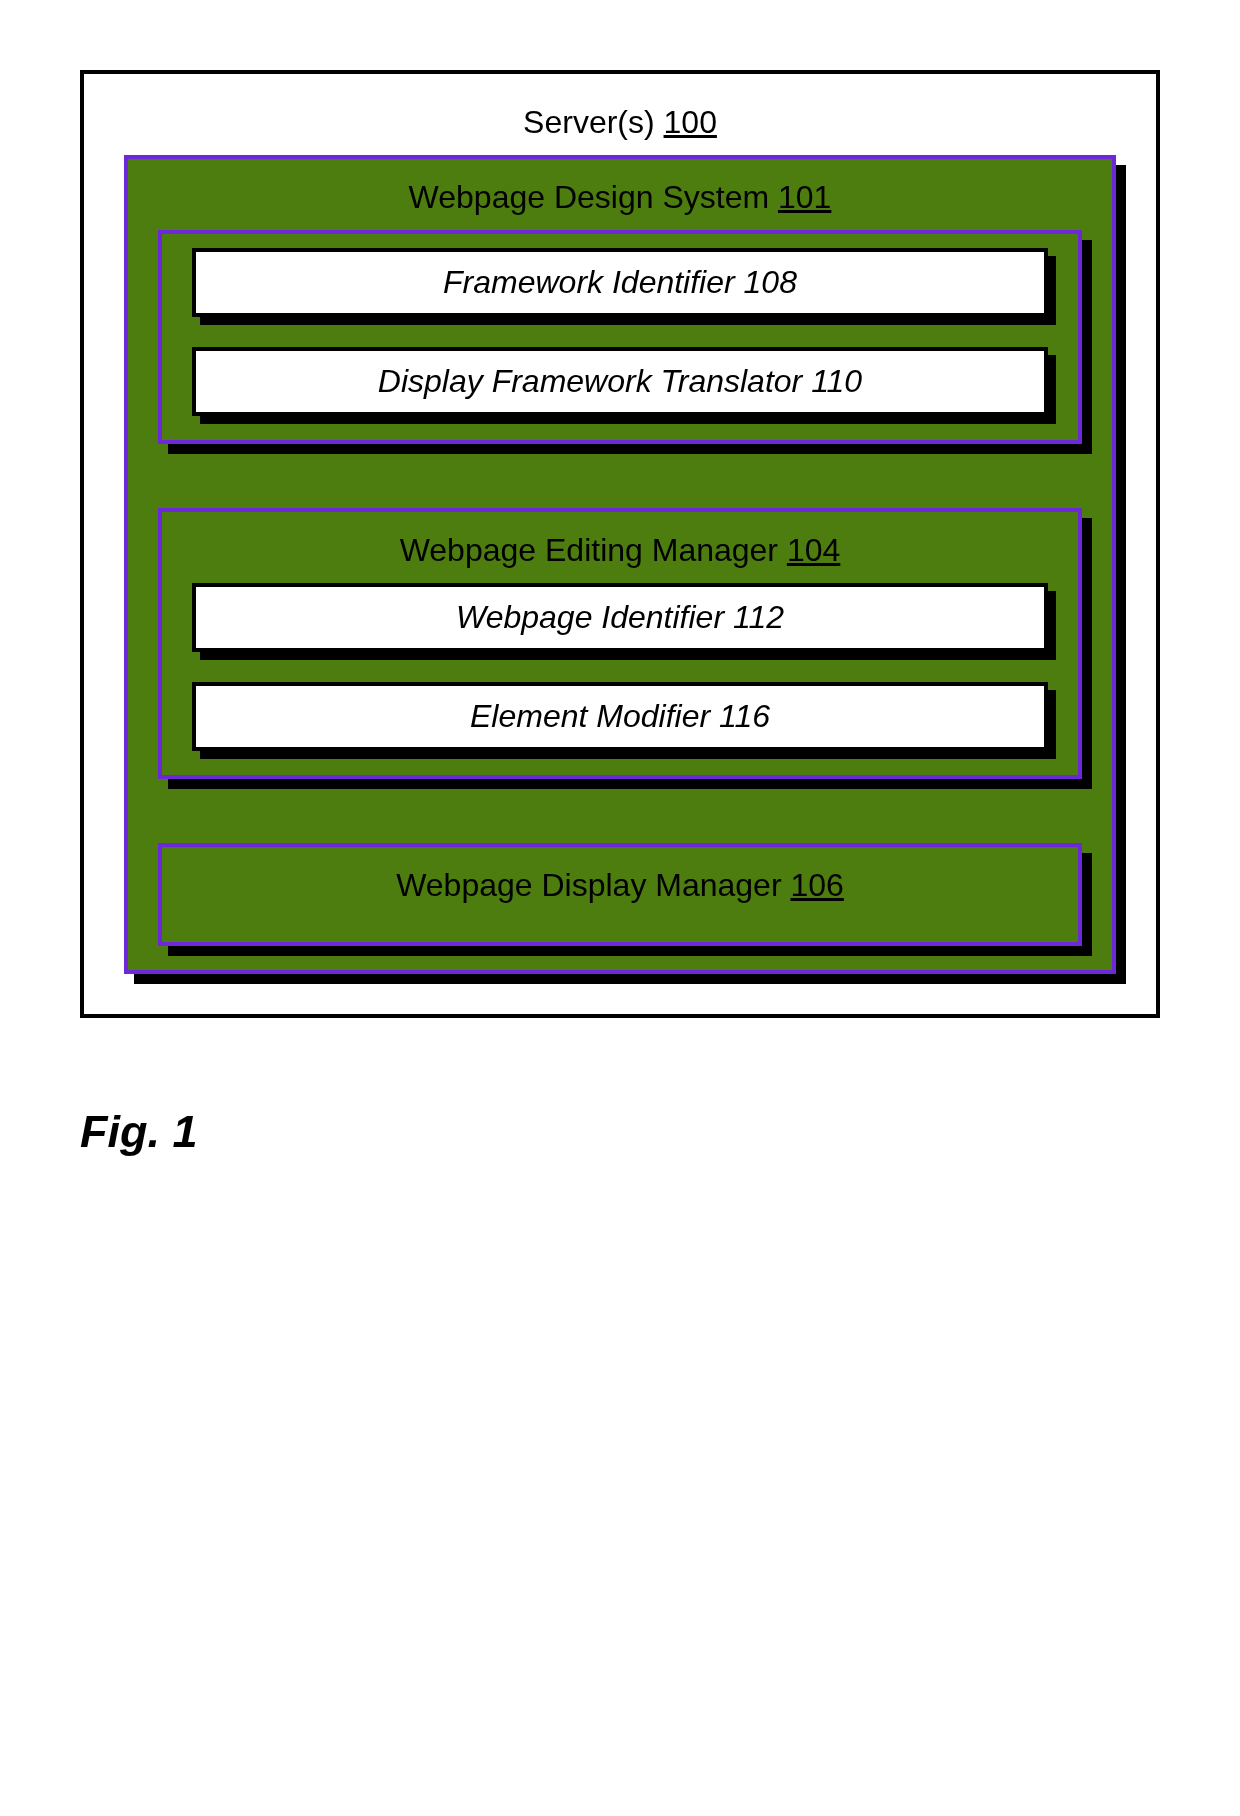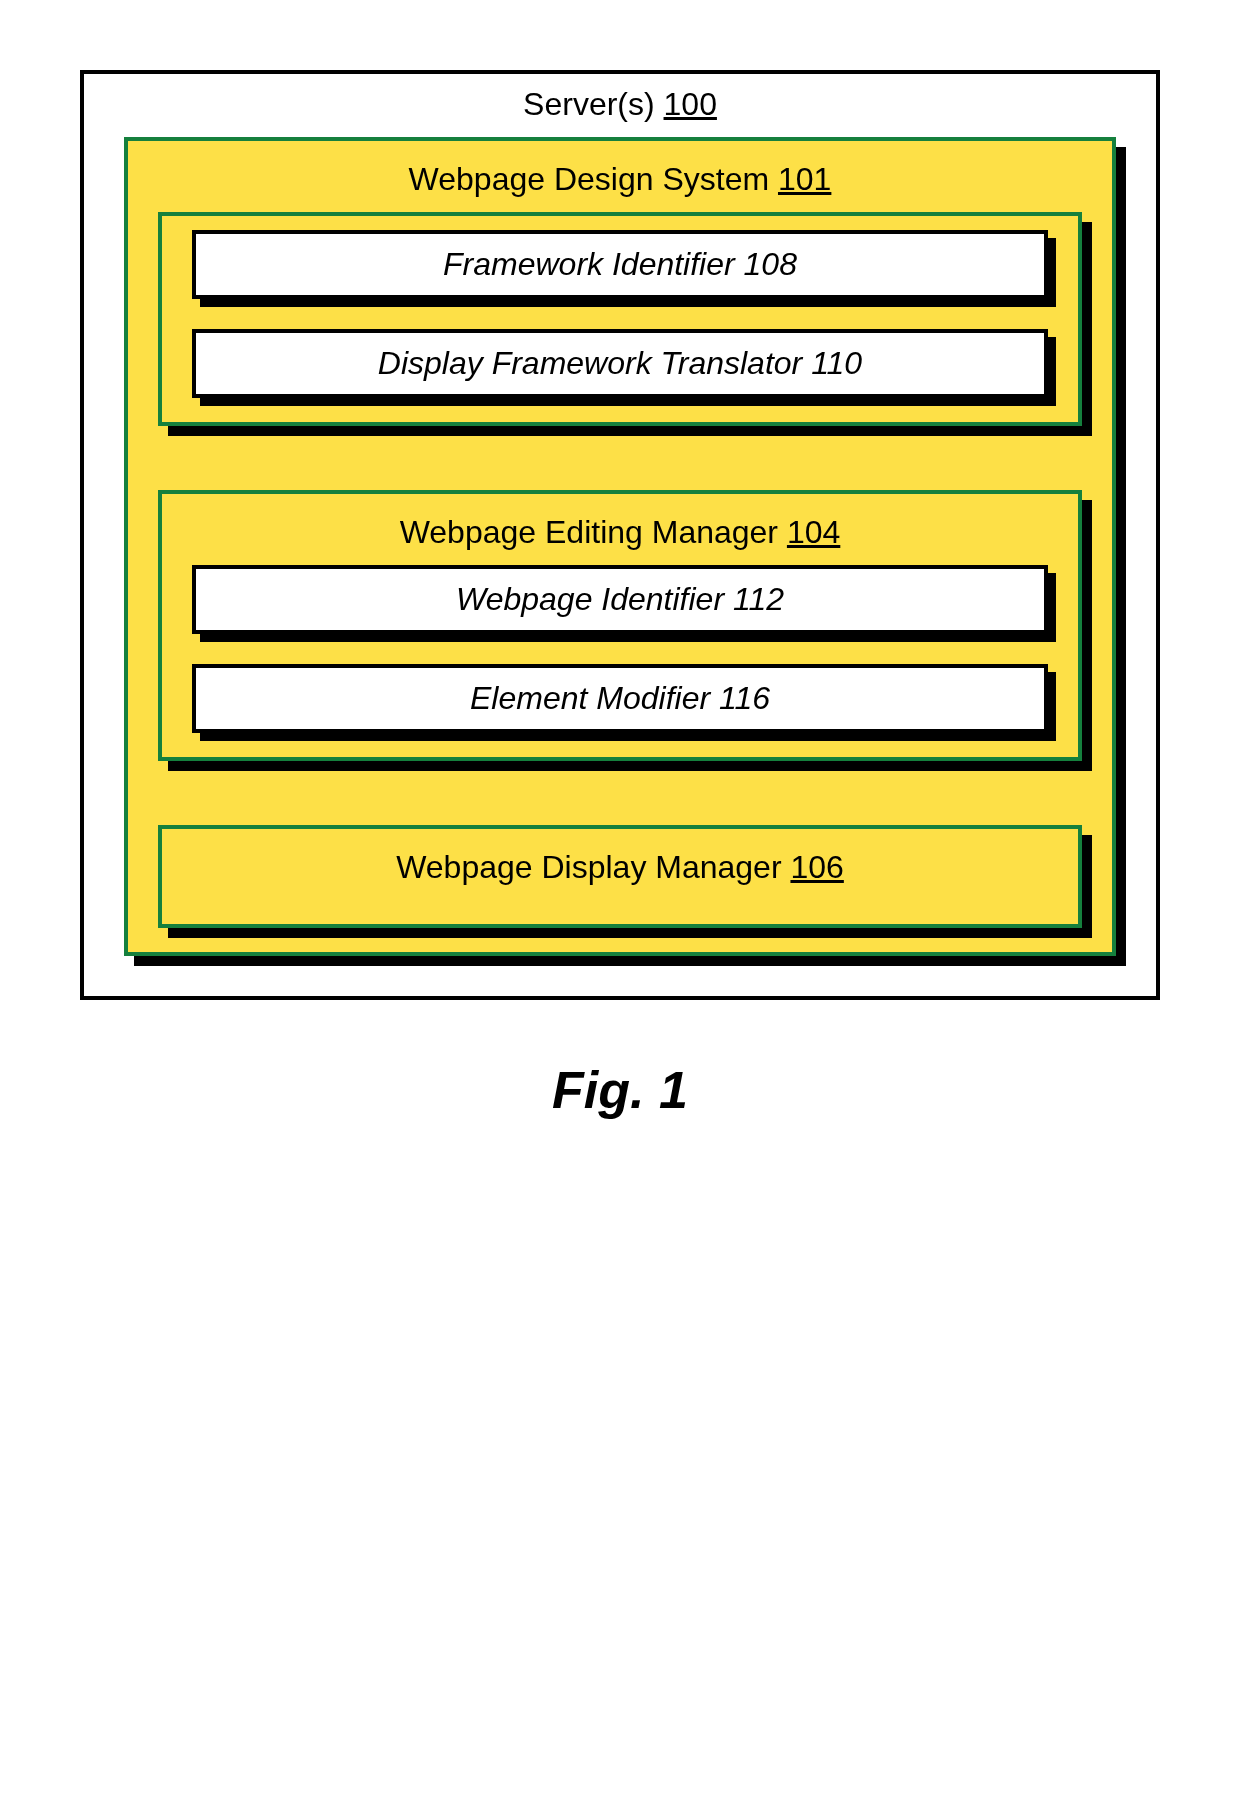--- a/index.html
+++ b/index.html
@@ -10,21 +10,21 @@
     body {
       font-family: Arial, Helvetica, sans-serif;
       background: #fff;
       width: 1240px;
       height: 1816px;
       position: relative;
       padding: 70px 80px 0 80px;
     }
     .outer-box {
       border: 4px solid #000;
-      padding: 6px 40px 40px 40px;
+      padding: 24px 40px 40px 40px;
     }
     .box-label {
       text-align: center;
       font-size: 32px;
       margin-bottom: 14px;
       margin-top: 6px;
     }
     .box-label .num {
       text-decoration: underline;
     }
@@ -39,22 +39,22 @@
       position: absolute;
       top: 10px;
       left: 10px;
       right: -10px;
       bottom: -10px;
       background: #000;
       z-index: 0;
     }
     .shadow-box .content {
       position: relative;
-      background: #fde047;
-      border: 4px solid #15803d;
+      background: #4d7c0f;
+      border: 4px solid #6d28d9;
       z-index: 1;
       padding: 14px 30px 24px 30px;
     }
     .inner-shadow-box {
       position: relative;
       margin-bottom: 30px;
     }
     .inner-shadow-box:last-child {
       margin-bottom: 0;
     }
@@ -74,25 +74,24 @@
       z-index: 1;
       padding: 12px 20px;
       text-align: center;
       font-size: 32px;
       font-style: italic;
     }
     .section-gap {
       height: 30px;
     }
     .figure-caption {
-      text-align: center;
-      font-size: 52px;
+      font-size: 45px;
       font-weight: bold;
       font-style: italic;
-      margin-top: 60px;
+      margin-top: 88px;
     }
     .system-content {
       padding: 14px 34px 50px 34px;
     }
   </style>
 </head>
 <body>
 
 <div class="outer-box">
   <div class="box-label">

